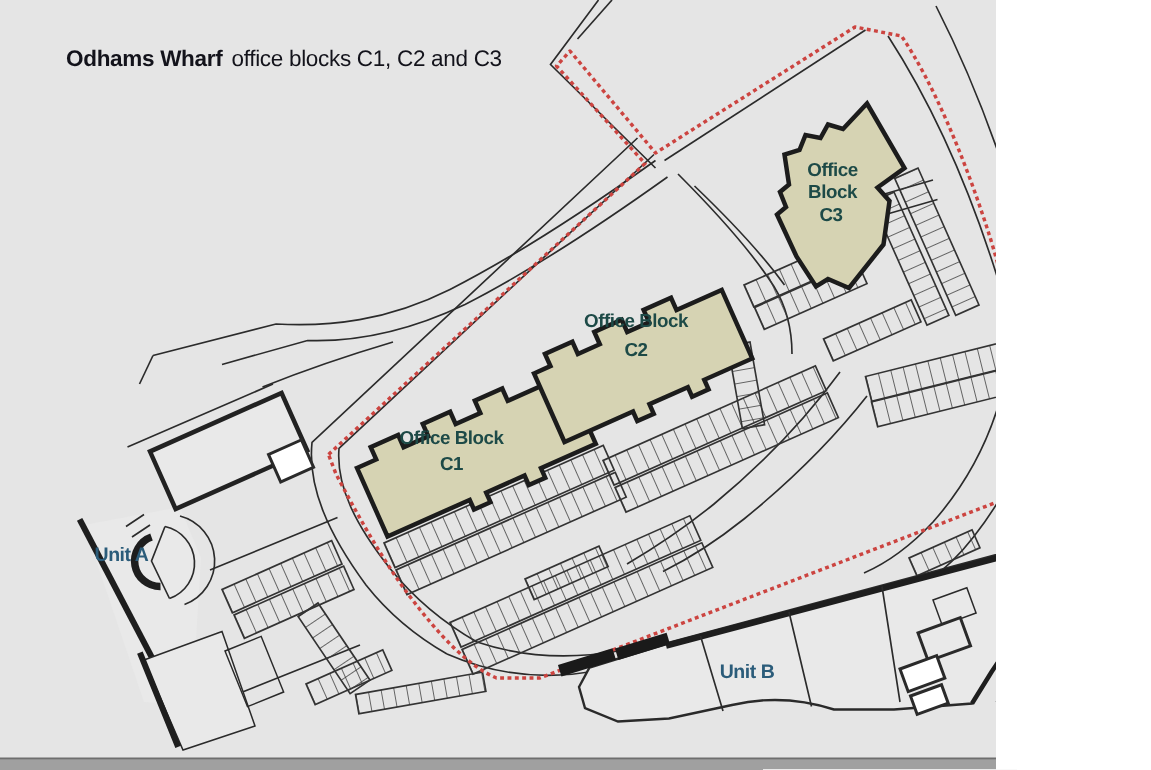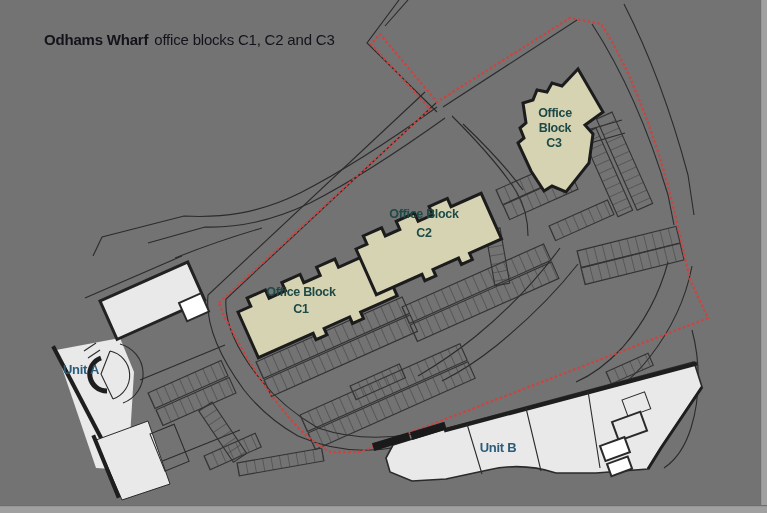--- a/index.html
+++ b/index.html
@@ -2,21 +2,21 @@
 <html style="--block-fill: #d6d3b3; --block-outline: #1c1c1c; --block-label: #1d4a47; --unit-fill: #e9e9e9; --unit-outline: #2a2a2a; --unit-label: #2b5c7a; --boundary-red: #cc4440; --road-line: #2b2b2b; --title-text: #13131b; --page-border: #a0a0a0;"><head>
 <meta charset="utf-8">
 <style>
   :root{
     --block-fill:#d6d3b3; --block-outline:#1c1c1c; --block-label:#1d4a47;
     --unit-fill:#e9e9e9; --unit-outline:#2a2a2a; --unit-label:#2b5c7a;
     --boundary-red:#cc4440; --road-line:#2b2b2b; --title-text:#13131b;
     --page-border:#a0a0a0;
   }
   html,body{margin:0;padding:0;background:#fff;}
-  #stage{position:relative;width:767px;height:513px;background:#737373;overflow:hidden;
+  #stage{position:relative;width:664px;height:513px;background:#e5e5e5;overflow:hidden;
          font-family:"Liberation Sans",sans-serif;}
   #plan-title{position:absolute;left:44px;top:31px;font-size:15px;letter-spacing:-.2px;
               color:var(--title-text);font-stretch:condensed;white-space:nowrap;}
   #plan-title b{font-weight:700;margin-right:6px;}
   svg text{font-family:"Liberation Sans",sans-serif;font-stretch:condensed;}
   .road{fill:none;stroke:var(--road-line);stroke-width:1.1;}
   .comb{fill:url(#stalls);stroke:#333;stroke-width:1.1;}
   .boundary{fill:none;stroke:var(--boundary-red);stroke-width:2.3;
             stroke-dasharray:2.6 2.3;stroke-linejoin:round;}
   .block{fill:var(--block-fill);stroke:var(--block-outline);stroke-width:3;stroke-linejoin:miter;}

